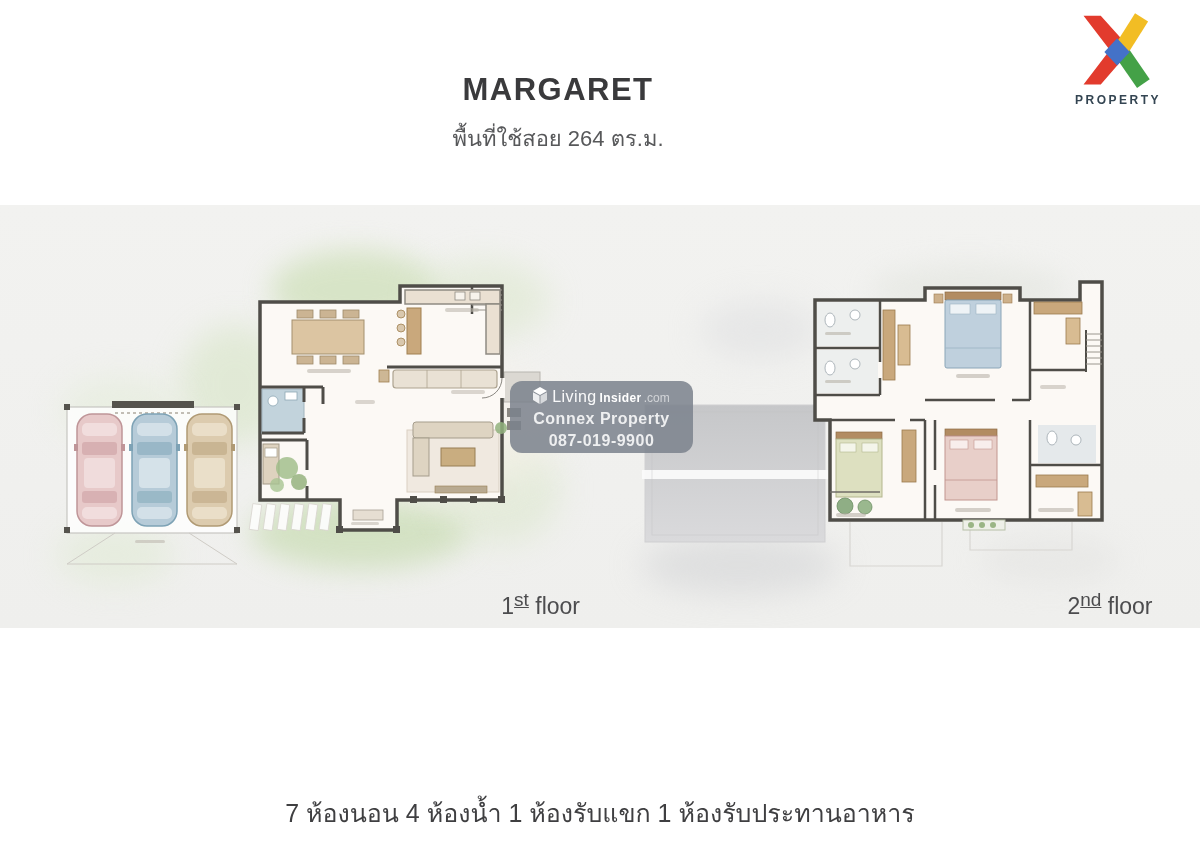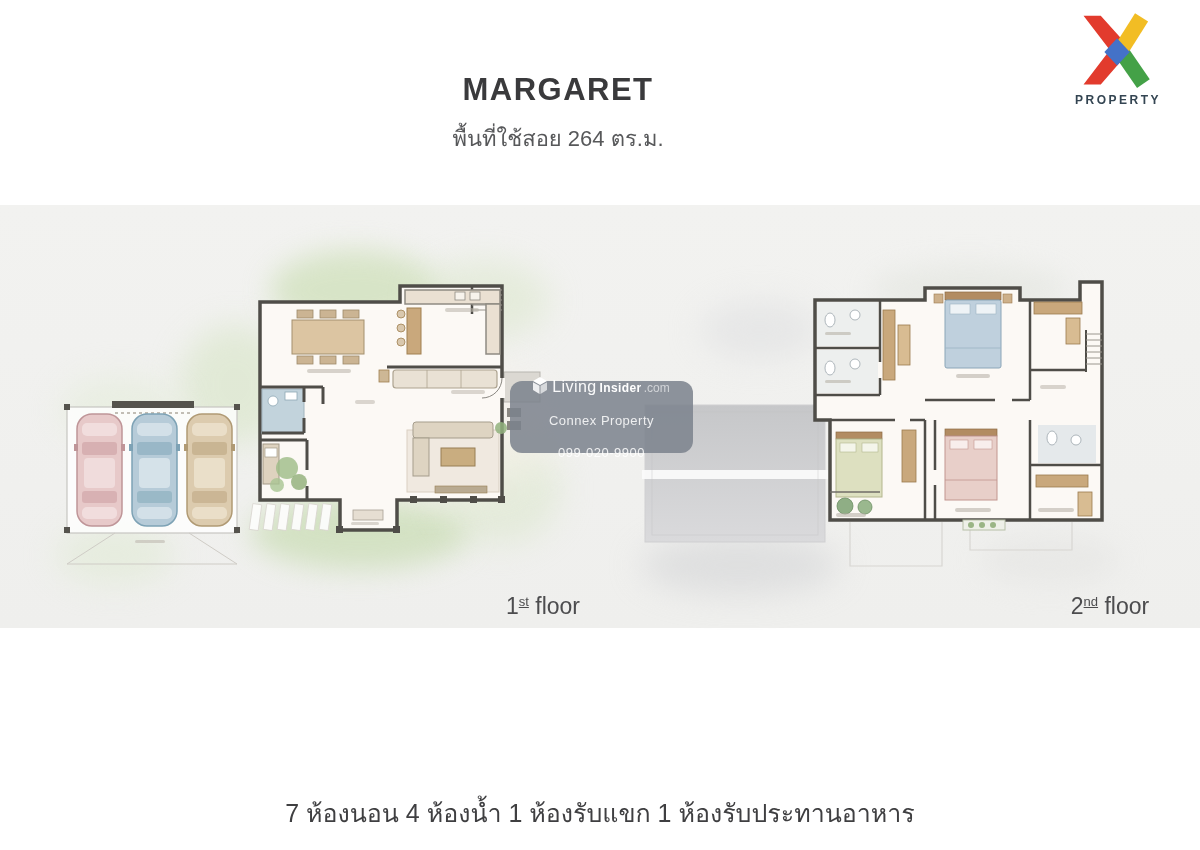--- a/index.html
+++ b/index.html
@@ -20,26 +20,26 @@
   .blob{position:absolute;border-radius:50%;}
   .plan-svg{position:absolute;}
   
   .watermark{position:absolute;left:510px;top:176px;width:183px;height:72px;border-radius:12px;
              background:rgba(124,130,141,0.86);display:flex;flex-direction:column;
              align-items:center;justify-content:center;z-index:6;}
   .wm-brand{display:flex;align-items:baseline;color:#fff;}
   .wm-light{font-size:16px;font-weight:300;letter-spacing:.4px;color:rgba(255,255,255,.95);}
   .wm-bold{font-size:12px;font-weight:700;letter-spacing:.4px;color:#ffffff;margin-left:3px;}
   .wm-suffix{font-size:12px;color:rgba(255,255,255,.6);margin-left:2px;text-align:center;}
-  .wm-line{font-size:13px;font-weight:400;letter-spacing:.5px;color:rgba(255,255,255,.85);margin-top:17px;}
+  .wm-line{font-size:16px;font-weight:700;letter-spacing:.5px;color:rgba(255,255,255,.85);margin-top:4px;}
   .wm-cube{margin-right:5px;position:relative;top:2px;}
   
   .floor-label{position:absolute;top:388px;width:140px;text-align:right;font-size:23px;
                color:#4c4c4e;z-index:7;}
-  .floor-label .ord{font-size:13px;position:relative;top:-8px;text-decoration:underline;}
+  .floor-label .ord{font-size:19px;position:relative;top:-8px;text-decoration:underline;}
   .fl-1{left:440px;}
   .fl-2{left:1040px;text-align:center;}
   
   .footer{position:absolute;top:698px;left:0;width:1200px;text-align:center;
           font-size:25px;font-weight:500;color:#3f3f41;line-height:46px;white-space:pre-wrap;}
 </style>
 </head>
 <body>
 
 <div class="page">
@@ -358,21 +358,21 @@
         <svg class="wm-cube" width="14" height="17" viewBox="0 0 15 18">
           <polygon points="7.5,0 15,4.2 7.5,8.4 0,4.2" fill="#ffffff"></polygon>
           <polygon points="0,5.4 7,9.4 7,18 0,13.8" fill="#ffffff" opacity="0.85"></polygon>
           <polygon points="15,5.4 8,9.4 8,18 15,13.8" fill="#ffffff" opacity="0.65"></polygon>
         </svg>
         <span class="wm-light">Living</span>
         <span class="wm-bold">Insider</span>
         <span class="wm-suffix">.com</span>
       </div>
       <div class="wm-line">Connex Property</div>
-      <div class="wm-line">099-020-9900</div>
+      <div class="wm-line">087-019-9900</div>
     </div>
 
     <div class="floor-label fl-1"><span>1</span><span class="ord">st</span> <span>floor</span></div>
     <div class="floor-label fl-2"><span>2</span><span class="ord">nd</span> <span>floor</span></div>
   </div>
 
   <div class="footer">
     <div>7 ห้องนอน 4 ห้องน้ำ 1 ห้องรับแขก 1 ห้องรับประทานอาหาร</div>
     
   </div>

